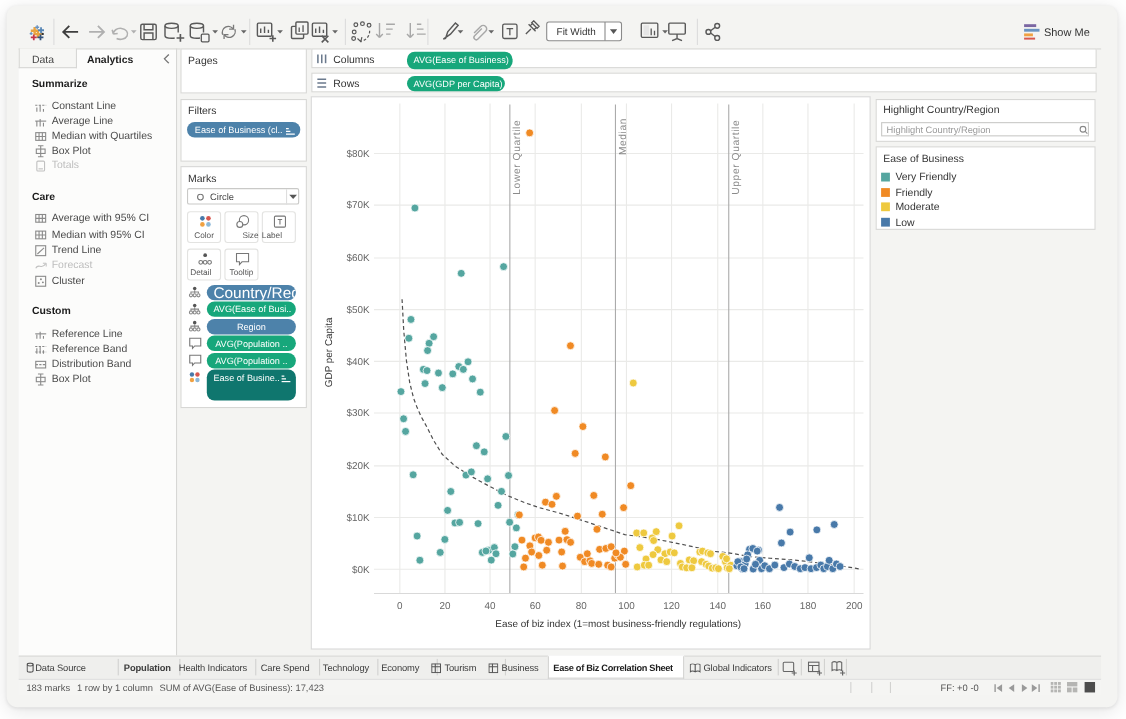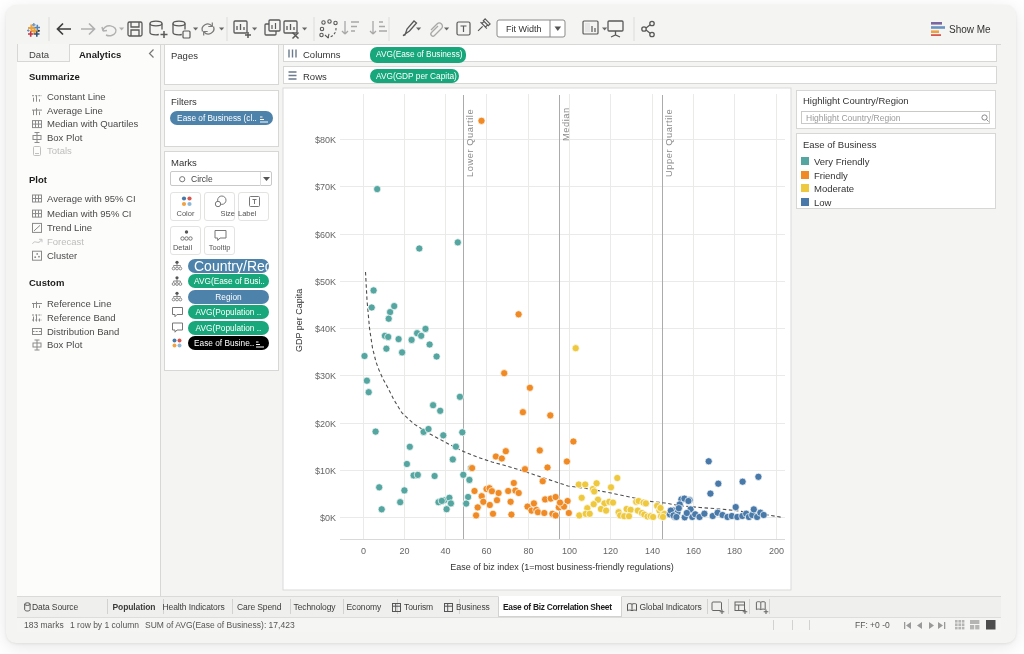--- a/index.html
+++ b/index.html
@@ -129,21 +129,21 @@
 </svg>
 <div style="position:absolute;left:17px;top:44px;width:984px;height:0;border-top:1px solid #d7d7d5"></div>
 <div style="position:absolute;left:17px;top:44px;width:144px;height:552px;background:#fcfcfb;border-right:1px solid #d7d7d5;border-top:1px solid #d7d7d5"></div>
 <div style="position:absolute;left:17px;top:44px;width:53px;height:18px;background:#f6f6f4;border:1px solid #d7d7d5;border-top:none"></div>
 <div style="position:absolute;left:29px;top:49px;font-size:9.5px;color:#444">Data</div>
 <div style="position:absolute;left:79px;top:49px;font-size:9.5px;color:#1c1c1c;font-weight:bold">Analytics</div>
 <svg style="position:absolute;left:148px;top:49px" width="7" height="9">
     <path d="M5.5 0.5 L1.5 4.5 L5.5 8.5" stroke="#777" fill="none" stroke-width="1.2"></path>
   </svg>
 <div style="position:absolute;left:29px;top:71px;font-size:9.5px;font-weight:bold;color:#1c1c1c">Summarize</div>
-<div style="position:absolute;left:29px;top:174px;font-size:9.5px;font-weight:bold;color:#1c1c1c">Plot</div>
+<div style="position:absolute;left:29px;top:174px;font-size:9.5px;font-weight:bold;color:#1c1c1c">Care</div>
 <div style="position:absolute;left:29px;top:277px;font-size:9.5px;font-weight:bold;color:#1c1c1c">Custom</div>
 <svg style="position:absolute;left:0;top:0" width="200" height="400" viewBox="0 0 200 400">
     <g transform="translate(32,92.2)" stroke="#8a8a8a" fill="none" stroke-width="1">
       <path d="M1.5 9.5 v-4 M4.5 9.5 v-6 M7.5 9.5 v-2.5"></path>
       <path d="M0 3.5 h10" stroke-dasharray="2,1.2"></path>
     </g>
     <g transform="translate(32,105.6)" stroke="#8a8a8a" fill="none" stroke-width="1">
       <path d="M1.5 9.5 v-5 M4.5 9.5 v-7 M7.5 9.5 v-3.5"></path>
       <path d="M0 4.5 h10"></path>
     </g>
@@ -263,21 +263,21 @@
 <div style="position:absolute;left:204px;top:225.5px;width:31px;height:29px;background:#fff;border:1px solid #e3e3e1;border-radius:3px"></div>
 <svg style="position:absolute;left:213.5px;top:228.5px" width="13" height="13">
     <path d="M1 1.5 h11 v7.5 h-6 l-2.3 2.5 v-2.5 h-2.7 z" fill="none" stroke="#777"></path>
   </svg>
 <div style="position:absolute;left:204px;top:242.5px;width:31px;font-size:7.5px;color:#555;text-align:center">Tooltip</div>
 <div style="position:absolute;left:188px;top:258.5px;width:81px;height:14px;background:#4d82aa;border-radius:7px;color:#fff;font-size:14px;line-height:14px;text-align:left;white-space:nowrap;overflow:hidden;padding:0 6px 0 6px">Country/Region</div>
 <div style="position:absolute;left:188px;top:274.0px;width:81px;height:14px;background:#17a77b;border-radius:7px;color:#fff;font-size:8.3px;line-height:14px;text-align:center;white-space:nowrap;overflow:hidden;padding:0 6px 0 6px">AVG(Ease of Busi..</div>
 <div style="position:absolute;left:188px;top:289.5px;width:81px;height:14px;background:#4d82aa;border-radius:7px;color:#fff;font-size:8.3px;line-height:14px;text-align:center;white-space:nowrap;overflow:hidden;padding:0 6px 0 6px">Region</div>
 <div style="position:absolute;left:188px;top:305.0px;width:81px;height:14px;background:#17a77b;border-radius:7px;color:#fff;font-size:8.3px;line-height:14px;text-align:center;white-space:nowrap;overflow:hidden;padding:0 6px 0 6px">AVG(Population ..</div>
 <div style="position:absolute;left:188px;top:320.5px;width:81px;height:14px;background:#17a77b;border-radius:7px;color:#fff;font-size:8.3px;line-height:14px;text-align:center;white-space:nowrap;overflow:hidden;padding:0 6px 0 6px">AVG(Population ..</div>
-<div style="position:absolute;left:188px;top:336.0px;width:81px;height:14px;background:#000000;border-radius:7px;color:#fff;font-size:8.3px;line-height:14px;text-align:center;white-space:nowrap;overflow:hidden;padding:0 15px 0 6px">Ease of Busine..</div>
+<div style="position:absolute;left:188px;top:336.0px;width:81px;height:28px;background:#0f766e;border-radius:7px;color:#fff;font-size:8.3px;line-height:14px;text-align:center;white-space:nowrap;overflow:hidden;padding:0 15px 0 6px">Ease of Busine..</div>
 <svg style="position:absolute;left:255px;top:339.0px" width="10" height="9">
     <path d="M1 8 h8 M1 5.5 h4 M1 3 h2.5" stroke="#fff" stroke-width="1.2"></path>
   </svg>
 <svg style="position:absolute;left:0;top:0;pointer-events:none" width="300" height="400" viewBox="0 0 300 400">
     <g transform="translate(172,260.5)">
       <circle cx="5" cy="1.8" r="1.6" fill="#555"></circle>
       <circle cx="1.6" cy="8" r="1.4" fill="none" stroke="#888"></circle>
       <circle cx="5" cy="8" r="1.4" fill="none" stroke="#888"></circle>
       <circle cx="8.4" cy="8" r="1.4" fill="none" stroke="#888"></circle>
       <path d="M5 3.4 v2 M5 5 h-3.4 v1.2 M5 5 h3.4 v1.2 M5 5 v1.2" stroke="#888" fill="none"></path>

